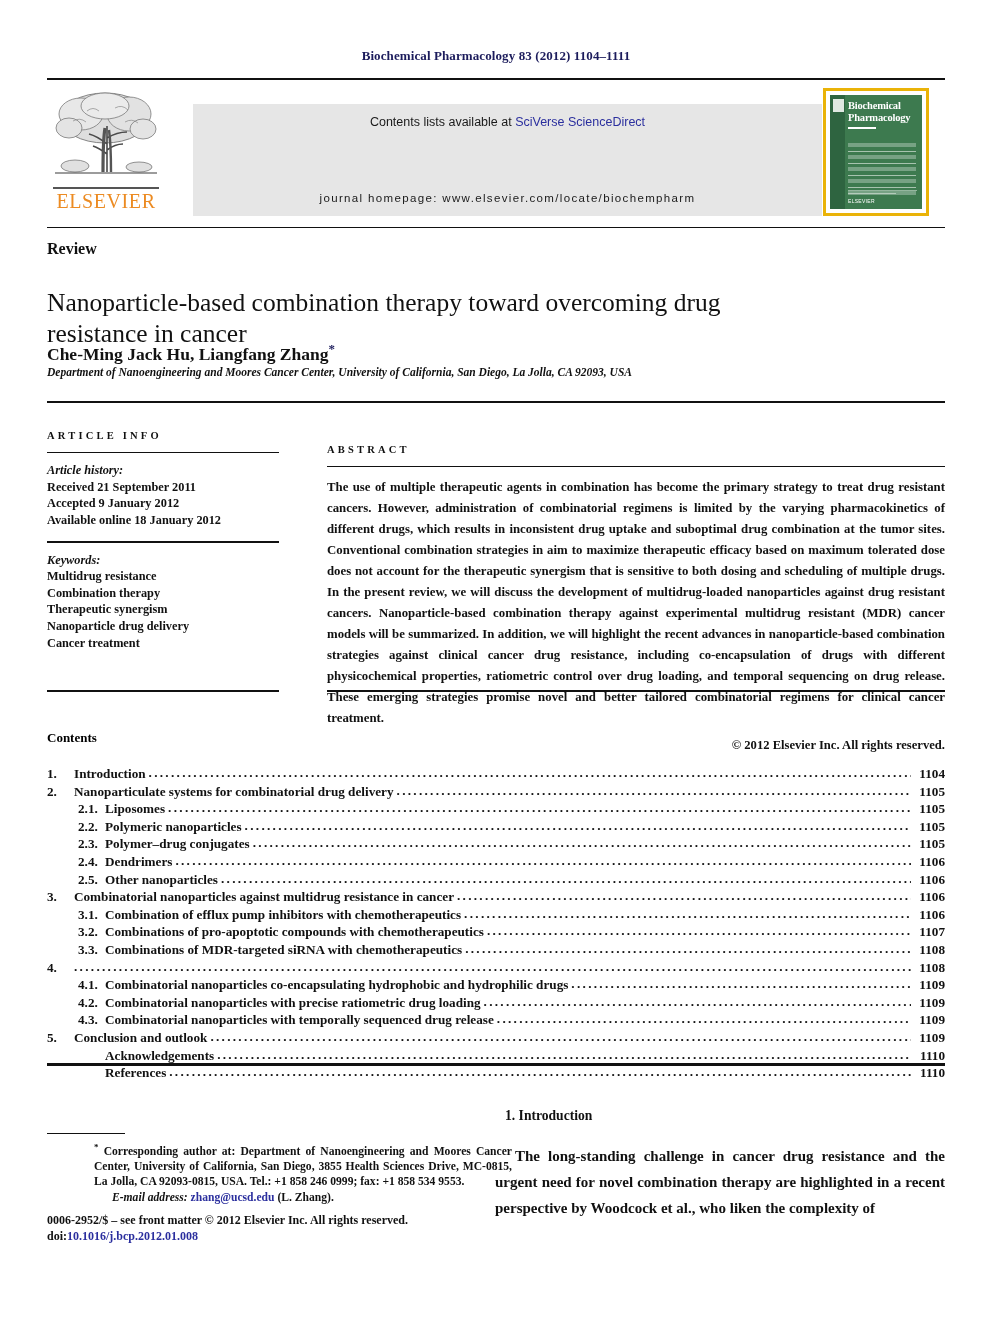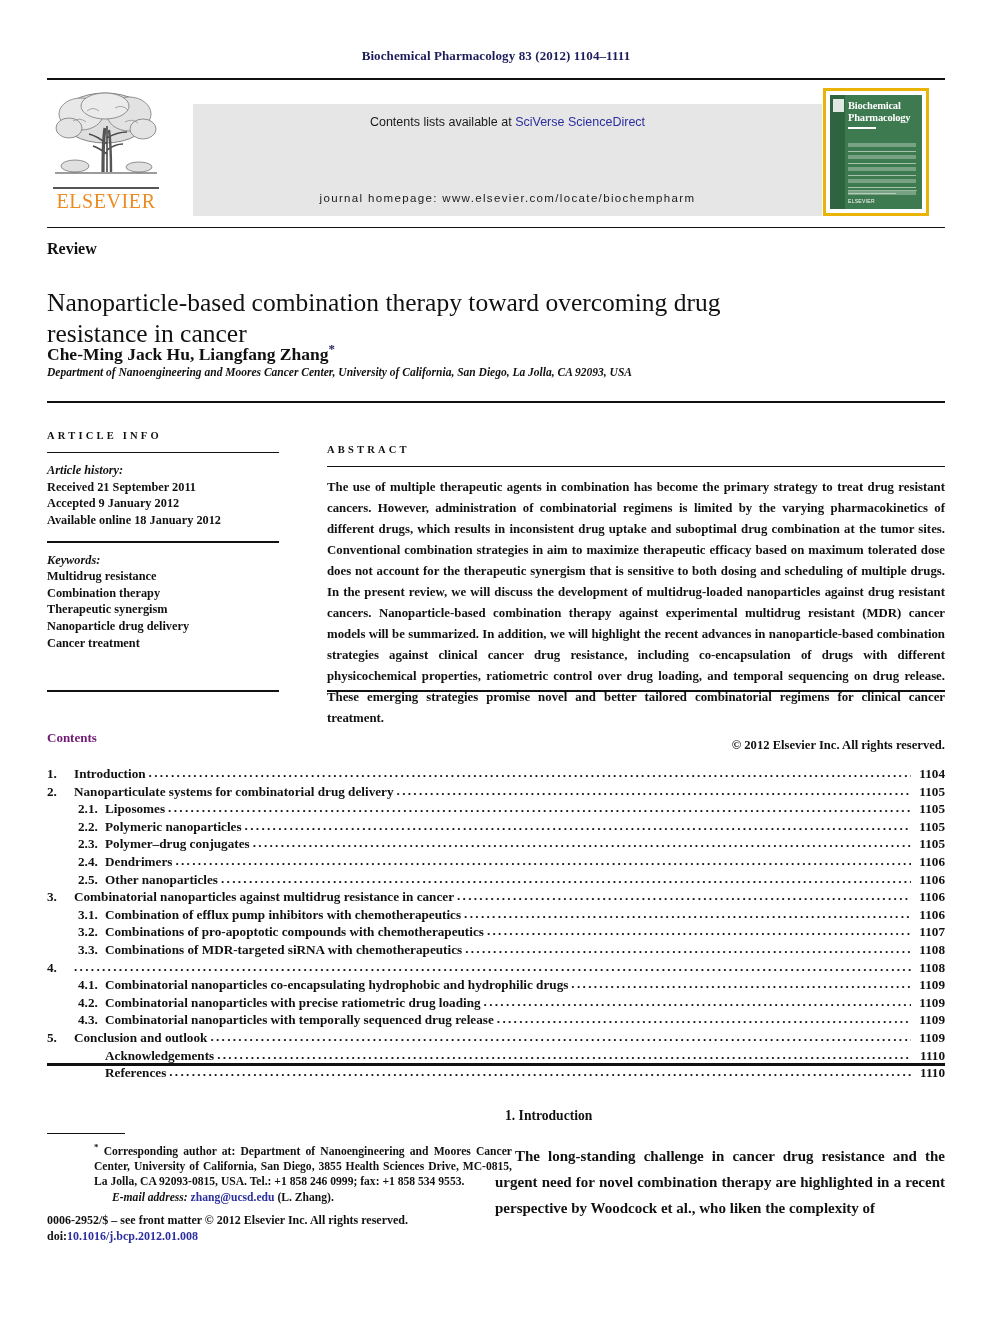--- a/index.html
+++ b/index.html
@@ -347,21 +347,21 @@
   }
 
   
   .contents-head {
     position: absolute;
     top: 730px;
     left: 47px;
     font-family: "Liberation Serif", serif;
     font-size: 13px;
     font-weight: bold;
-    color: #701a75;
+    color: #000000;
   }
   .toc {
     position: absolute;
     top: 766px;
     left: 47px;
     width: 898px;
     font-family: "Liberation Serif", serif;
     font-size: 13.2px;
     font-weight: bold;
     color: #111;

